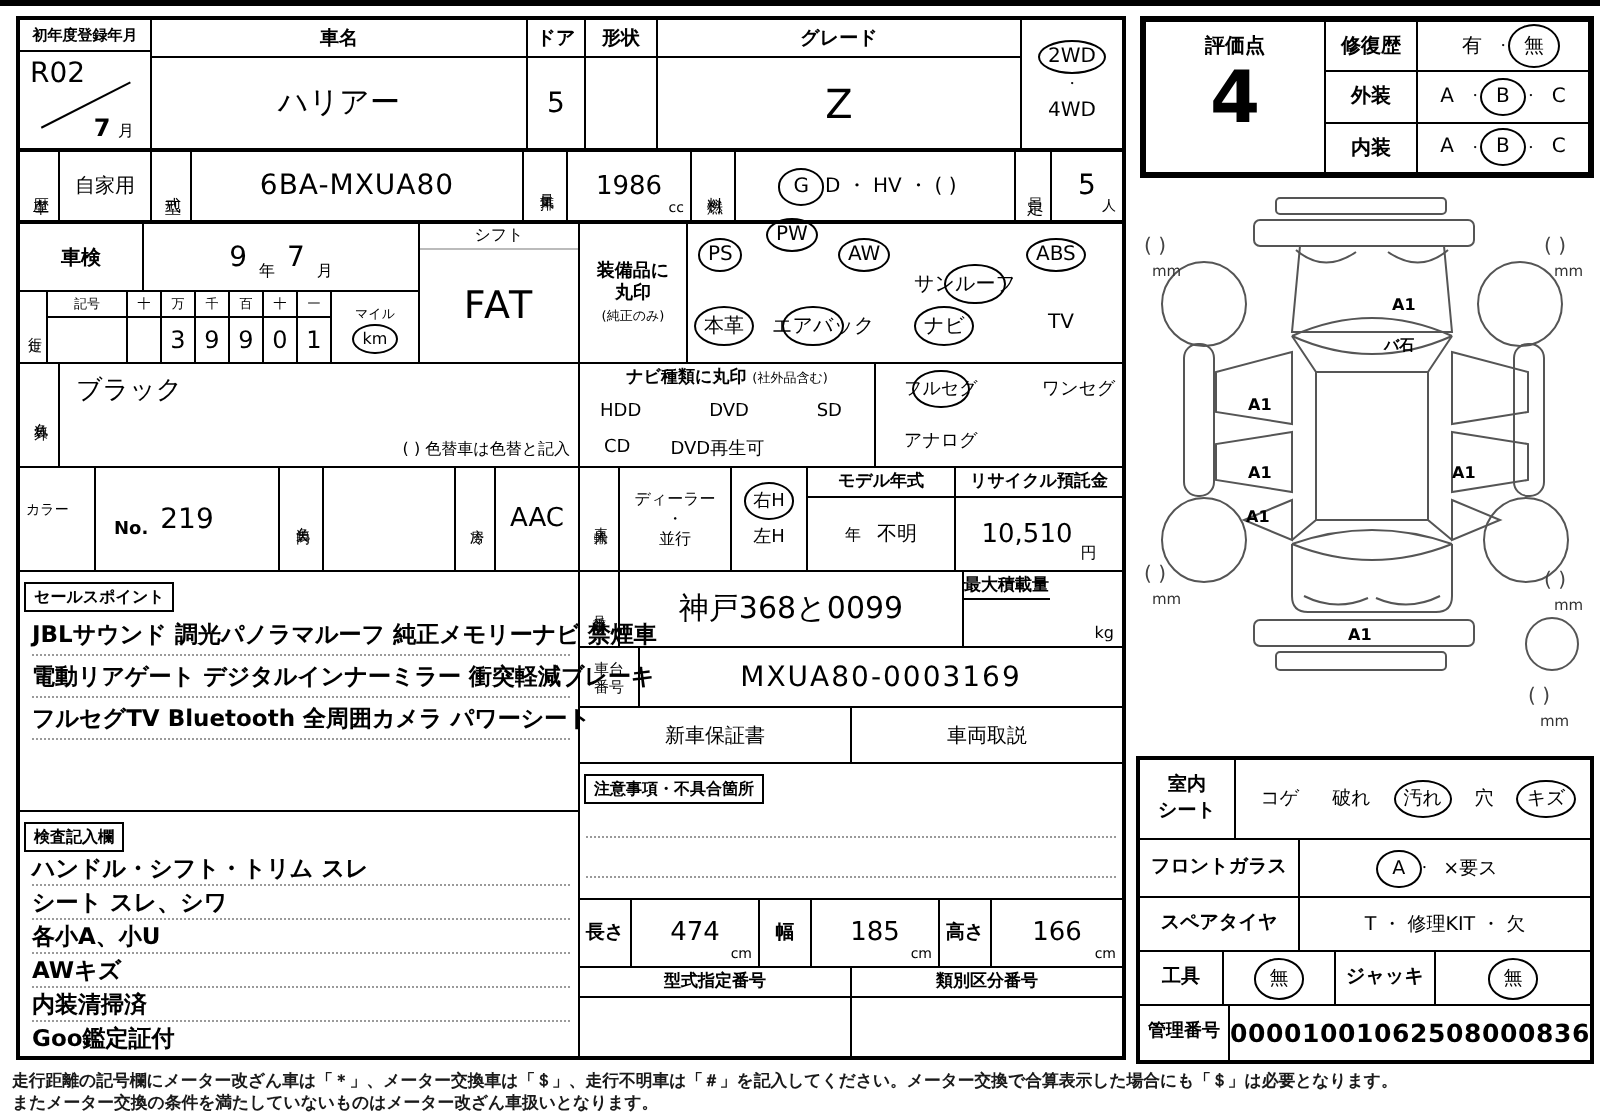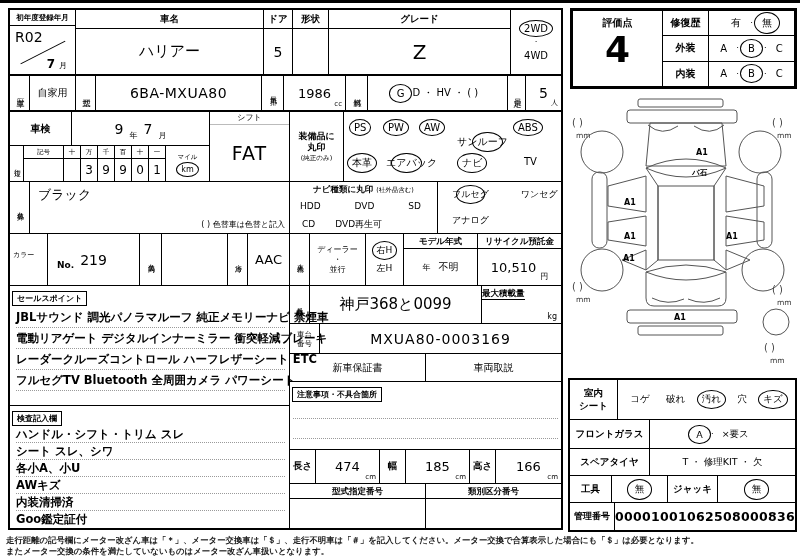--- a/index.html
+++ b/index.html
@@ -318,21 +318,20 @@
               <span style="font-size:7px;">冷房</span>
             </div>
           <div class="col-ac center">AAC</div>
         </div>
 
         <div class="blk-sales">
           <span class="lblbox">セールスポイント</span>
           <div class="sales-lines">
             <div class="ln dotline">JBLサウンド 調光パノラマルーフ 純正メモリーナビ 禁煙車</div>
             <div class="ln dotline">電動リアゲート デジタルインナーミラー 衝突軽減ブレーキ</div>
-            <div class="ln dotline">レーダークルーズコントロール ハーフレザーシート ETC</div>
             <div class="ln dotline">フルセグTV Bluetooth 全周囲カメラ パワーシート</div>
           </div>
         </div>
 
         <div class="blk-notes">
           <span class="lblbox">検査記入欄</span>
           <div class="notes-lines">
             <div class="ln dotline">ハンドル・シフト・トリム スレ</div>
             <div class="ln dotline">シート スレ、シワ</div>
             <div class="ln dotline">各小A、小U</div>
@@ -346,21 +345,21 @@
       <div class="mcol">
 
         <div class="blk-equip">
           <div class="equip-lbl">
             <span class="a">装備品に</span>
             <span class="a">丸印</span>
             <span class="c">(純正のみ)</span>
           </div>
           <div class="equip-opts">
             <span class="eo circled" style="left:10px;top:10px;">PS</span>
-            <span class="eo circled" style="left:44px;top:10px;">PW</span>
+            <span class="eo circled" style="left:44px;top:0;">PW</span>
             <span class="eo circled" style="left:80px;top:10px;">AW</span>
             <span class="eo" style="left:113px;top:23px;"><span>サン</span><span class="circled">ルー</span><span>フ</span></span>
             <span class="eo circled" style="left:174px;top:10px;">ABS</span>
             <span class="eo circled" style="left:8px;top:44px;">本革</span>
             <span class="eo" style="left:42px;top:44px;"><span>エ</span><span class="circled">アバ</span><span>ック</span></span>
             <span class="eo circled" style="left:118px;top:44px;">ナビ</span>
             <span class="eo" style="left:180px;top:44px;">TV</span>
           </div>
         </div>
 

